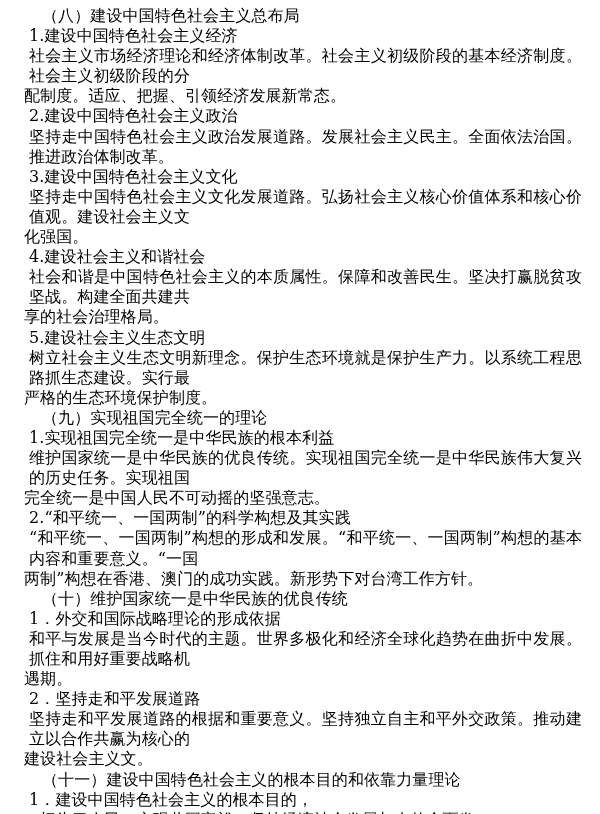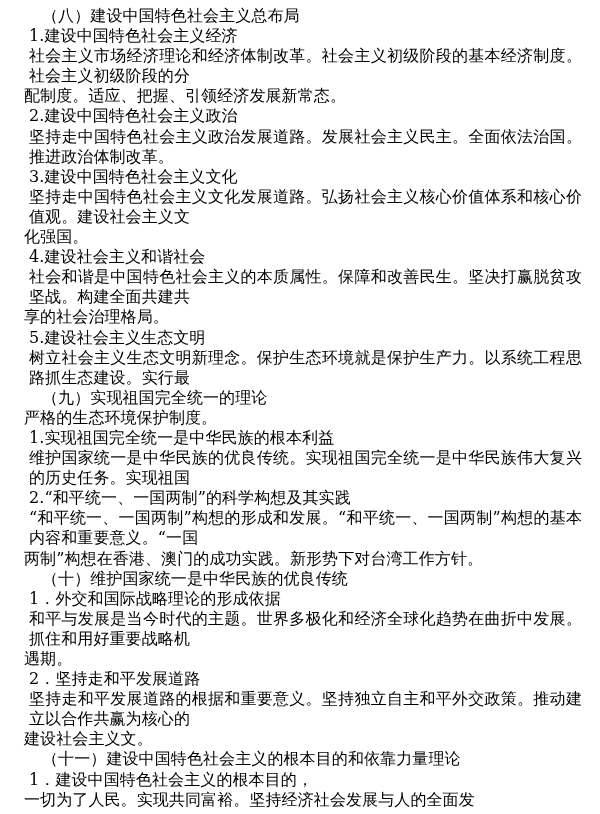--- a/index.html
+++ b/index.html
@@ -44,24 +44,25 @@
     <div class="line ind1">2.建设中国特色社会主义政治</div>
     <div class="line ind1">坚持走中国特色社会主义政治发展道路。发展社会主义民主。全面依法治国。推进政治体制改革。</div>
     <div class="line ind1">3.建设中国特色社会主义文化</div>
     <div class="line ind1">坚持走中国特色社会主义文化发展道路。弘扬社会主义核心价值体系和核心价值观。建设社会主义文</div>
     <div class="line flat">化强国。</div>
     <div class="line ind1">4.建设社会主义和谐社会</div>
     <div class="line ind1">社会和谐是中国特色社会主义的本质属性。保障和改善民生。坚决打赢脱贫攻坚战。构建全面共建共</div>
     <div class="line flat">享的社会治理格局。</div>
     <div class="line ind1">5.建设社会主义生态文明</div>
     <div class="line ind1">树立社会主义生态文明新理念。保护生态环境就是保护生产力。以系统工程思路抓生态建设。实行最</div>
+    <div class="line flat">严格的生态环境保护制度。</div>
     <div class="line ind2">（九）实现祖国完全统一的理论</div>
-    <div class="line flat">严格的生态环境保护制度。</div>
     <div class="line ind1">1.实现祖国完全统一是中华民族的根本利益</div>
     <div class="line ind1">维护国家统一是中华民族的优良传统。实现祖国完全统一是中华民族伟大复兴的历史任务。实现祖国</div>
+    <div class="line flat">完全统一是中国人民不可动摇的坚强意志。</div>
     <div class="line ind1">2.“和平统一、一国两制”的科学构想及其实践</div>
     <div class="line ind1">“和平统一、一国两制”构想的形成和发展。“和平统一、一国两制”构想的基本内容和重要意义。“一国</div>
     <div class="line flat">两制”构想在香港、澳门的成功实践。新形势下对台湾工作方针。</div>
     <div class="line ind2">（十）维护国家统一是中华民族的优良传统</div>
     <div class="line ind1">1．外交和国际战略理论的形成依据</div>
     <div class="line ind1">和平与发展是当今时代的主题。世界多极化和经济全球化趋势在曲折中发展。抓住和用好重要战略机</div>
     <div class="line flat">遇期。</div>
     <div class="line ind1">2．坚持走和平发展道路</div>
     <div class="line ind1">坚持走和平发展道路的根据和重要意义。坚持独立自主和平外交政策。推动建立以合作共赢为核心的</div>
     <div class="line flat">建设社会主义文。</div>

